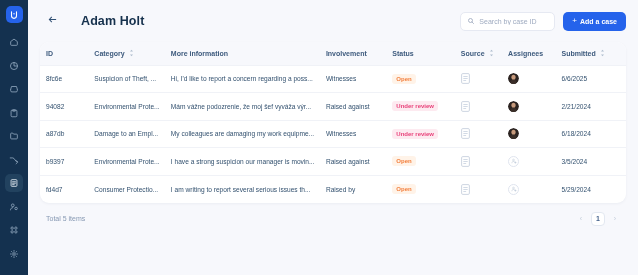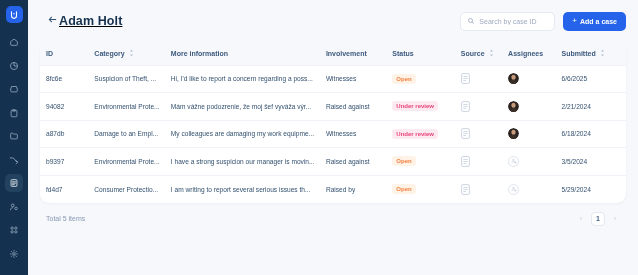--- a/index.html
+++ b/index.html
@@ -43,21 +43,21 @@
     flex: 1; height: 275px;
     background: #f7f8fc;
     display: flex; flex-direction: column;
     padding: 0 12px;
     min-width: 0;
   }
   .topbar {
     height: 42px; min-height: 42px;
     display: flex; align-items: center; justify-content: space-between;
   }
-  .title-wrap { display: flex; align-items: flex-start; gap: 1px; padding-left: 7px; text-decoration: underline; }
+  .title-wrap { display: flex; align-items: flex-start; gap: 23px; padding-left: 7px; }
   .back-icon { width: 11px; height: 11px; display: block; cursor: pointer; }
   .page-title {
     font-size: 12.5px; font-weight: bold; color: #16314d; letter-spacing: .1px;
   }
   .topbar-right { display: flex; align-items: center; gap: 8px; }
   .search-box {
     width: 95px; height: 19px;
     background: #ffffff; border: 1px solid #e6e9f2; border-radius: 5px;
     display: flex; align-items: center; gap: 4px; padding: 0 6px;
   }

